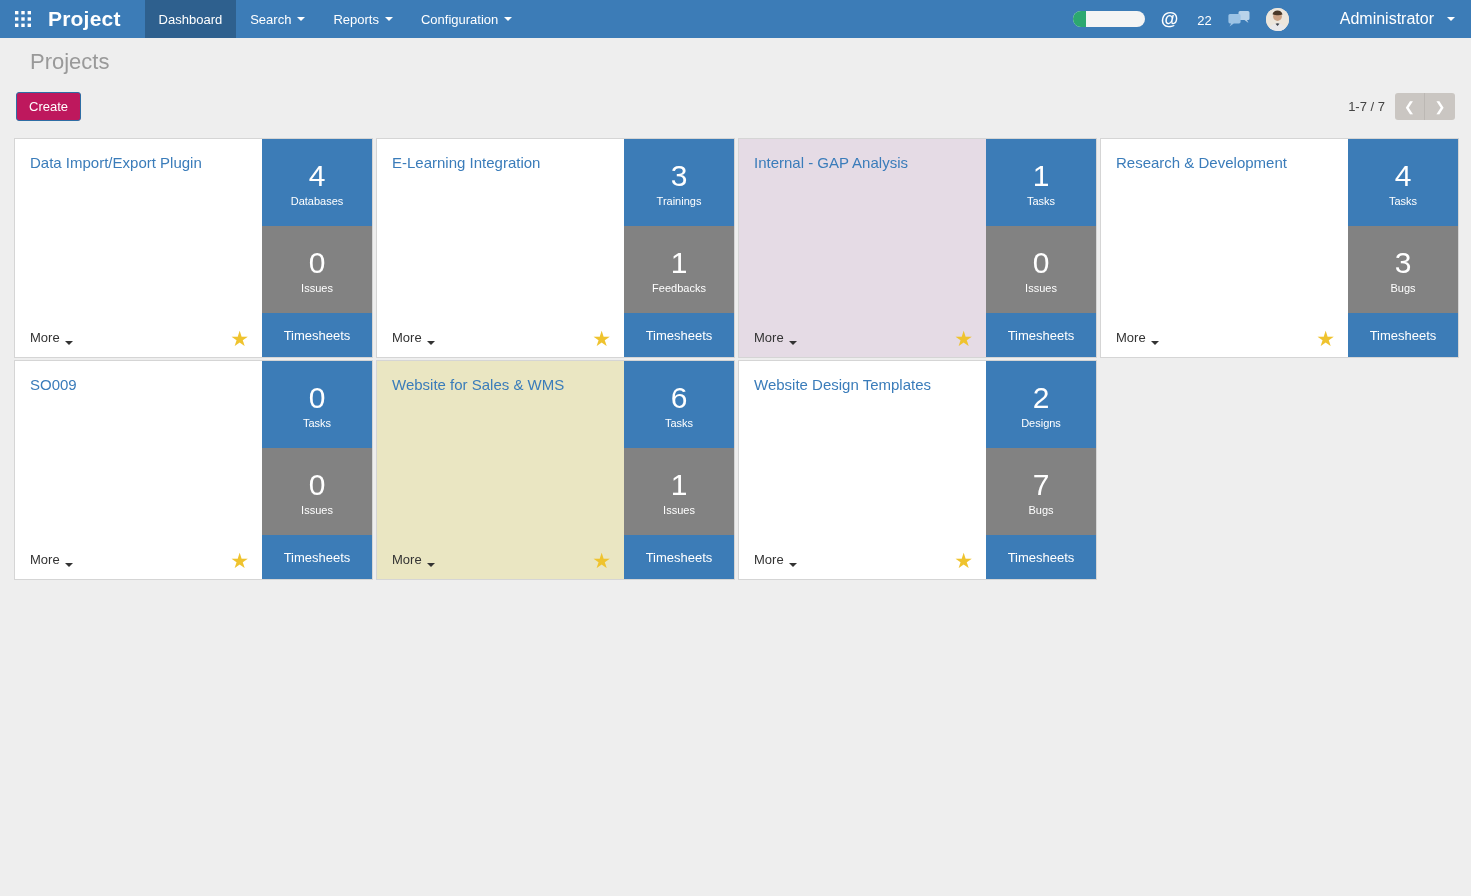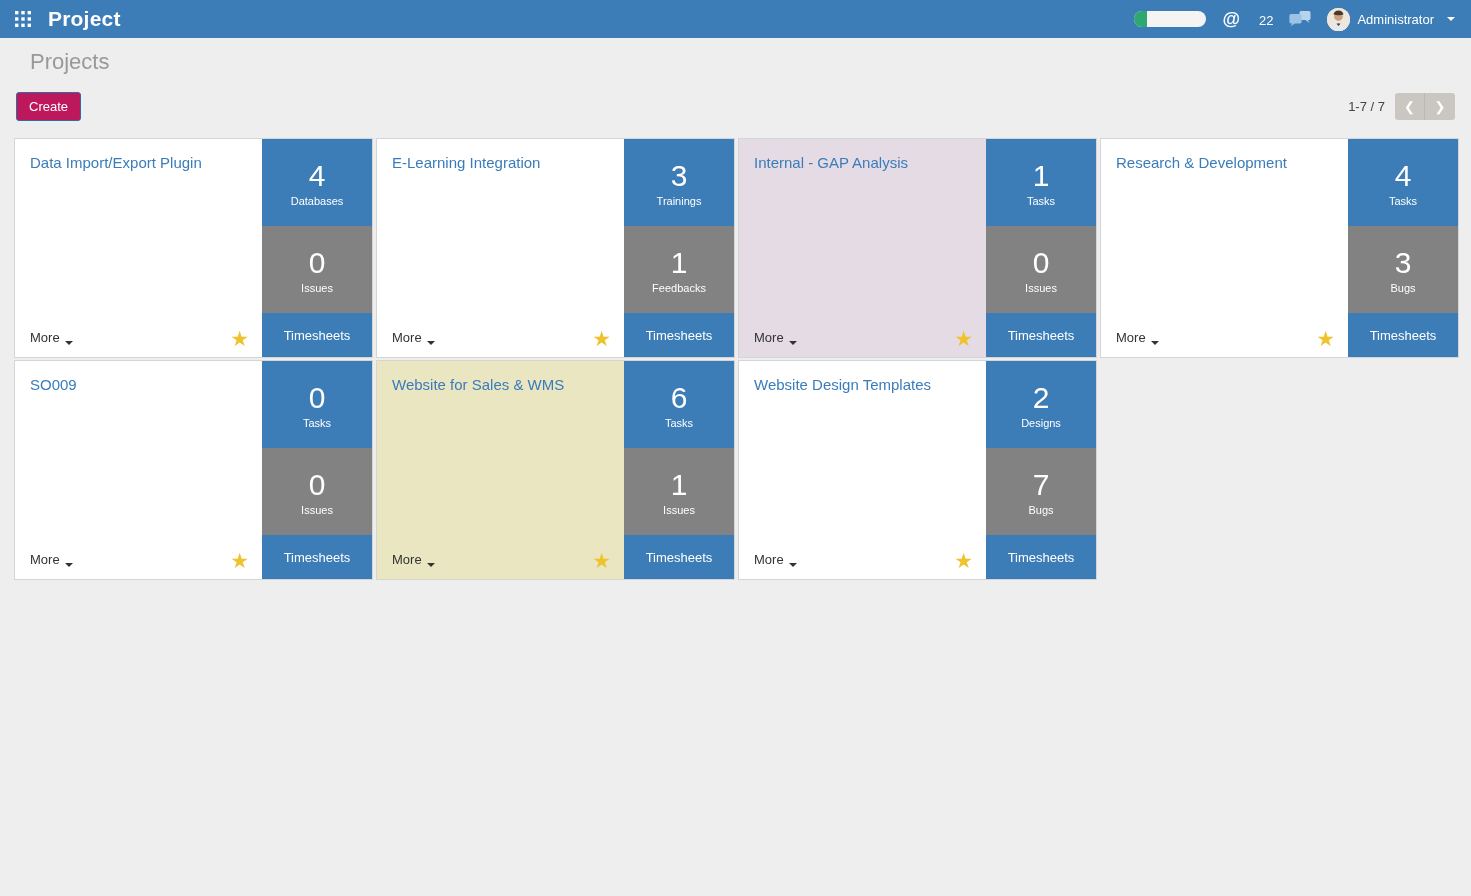--- a/index.html
+++ b/index.html
@@ -49,21 +49,21 @@
     display: flex; align-items: baseline; gap: 3px; cursor: pointer;
   }
   .mention .at { font-size: 18px; font-weight: bold; }
   .mention .num { font-size: 13px; margin-left: 16px; }
   .chat-icon { cursor: pointer; display: flex; align-items: center; }
   .user-menu { display: flex; align-items: center; gap: 7px; cursor: pointer; }
   .avatar {
     width: 23px; height: 23px; border-radius: 50%; overflow: hidden;
     background: #e9e2d8; display: block;
   }
-  .user-name { font-size: 13px; }
+  .user-name { font-size: 16px; margin-left: 44px; }
 
   
   .cp-row1 {
     display: flex; justify-content: space-between; align-items: center;
     padding: 11px 16px 0 30px;
   }
   .page-title { font-size: 22px; color: #999999; font-weight: normal; margin: 0; }
   .search-wrap { position: relative; width: 719px; }
   .search-input {
     width: 100%; height: 31px; border: none; border-bottom: 1px solid #cfcfcf;
@@ -148,20 +148,37 @@
         <rect x="0" y="6.3" width="3.4" height="3.4"></rect>
           <rect x="6.3" y="6.3" width="3.4" height="3.4"></rect>
           <rect x="12.6" y="6.3" width="3.4" height="3.4"></rect>
         <rect x="0" y="12.6" width="3.4" height="3.4"></rect>
           <rect x="6.3" y="12.6" width="3.4" height="3.4"></rect>
           <rect x="12.6" y="12.6" width="3.4" height="3.4"></rect>
       </g>
     </svg>
   </div>
   <div class="brand">Project</div>
+  <nav class="nav-menu">
+    <div class="nav-item active">
+      <span>Dashboard</span>
+    </div>
+    <div class="nav-item">
+      <span>Search</span>
+      <span class="caret"></span>
+    </div>
+    <div class="nav-item">
+      <span>Reports</span>
+      <span class="caret"></span>
+    </div>
+    <div class="nav-item">
+      <span>Configuration</span>
+      <span class="caret"></span>
+    </div>
+  </nav>
   <div class="systray">
     <div class="timer-pill">
       <div class="seg"></div>
     </div>
     <div class="mention">
       <span class="at">@</span>
       <span class="num">22</span>
     </div>
     <div class="chat-icon">
       <svg width="22" height="18" viewBox="0 0 22 18">

